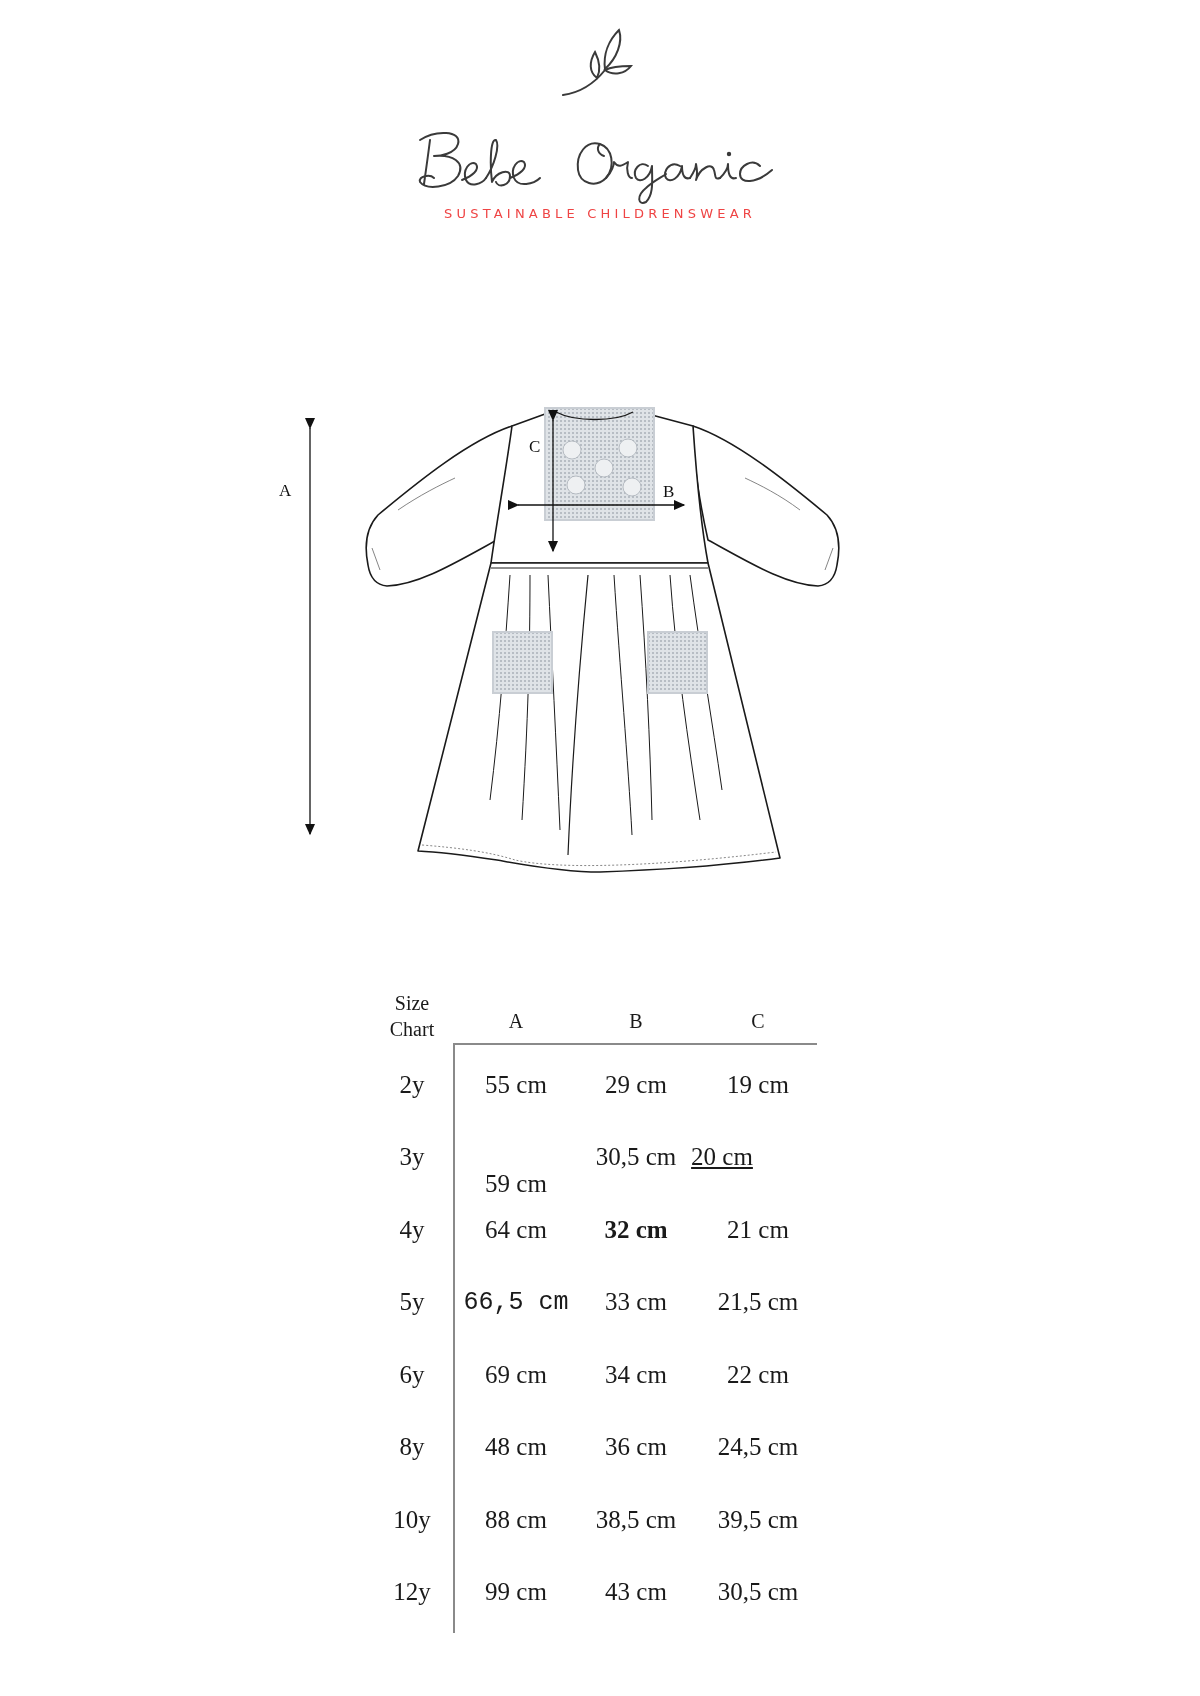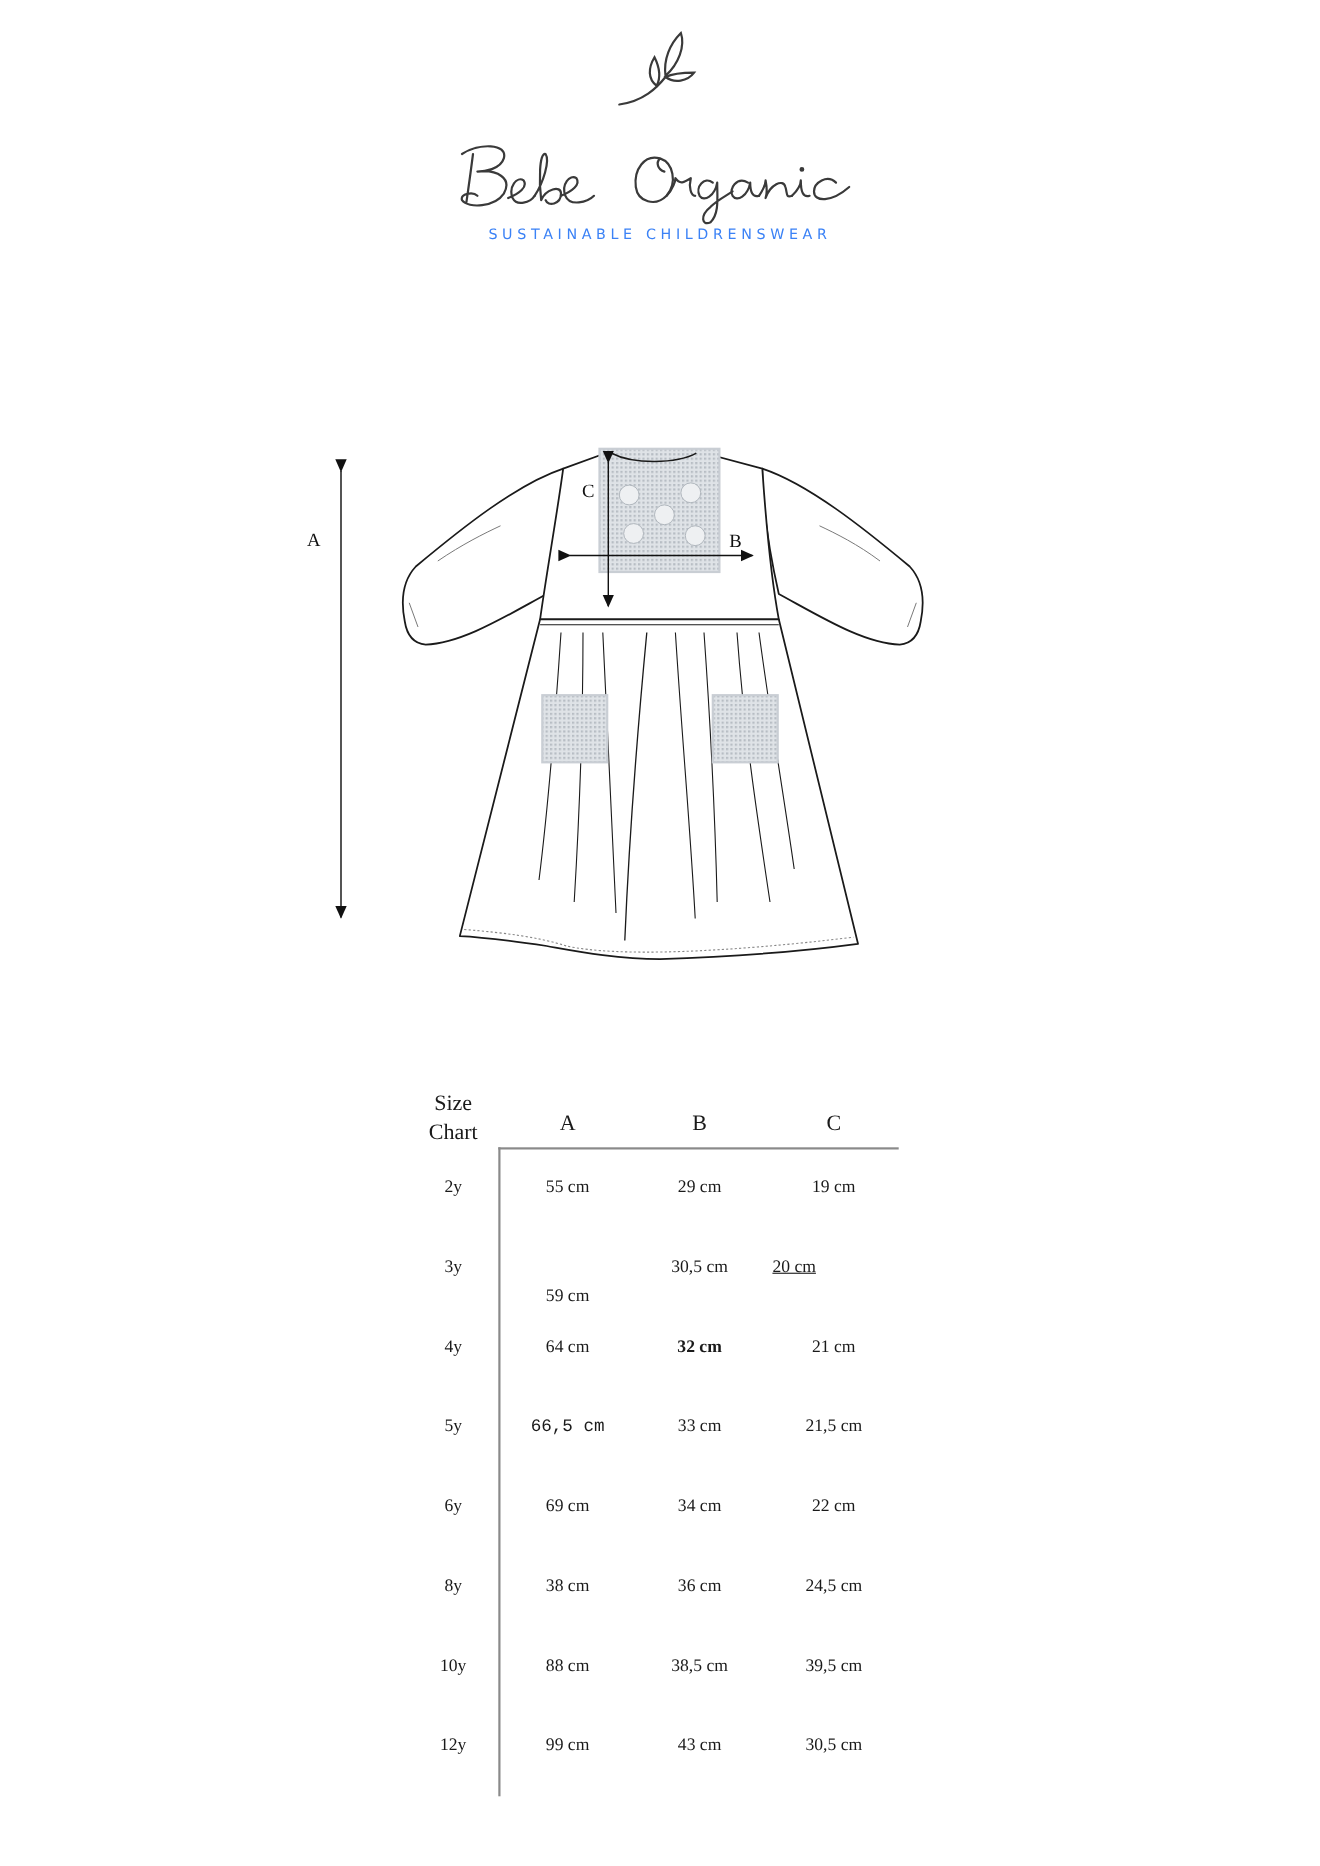--- a/index.html
+++ b/index.html
@@ -3,25 +3,25 @@
 <meta charset="utf-8">
 <style>
   html, body { margin: 0; padding: 0; background: #ffffff; }
   body { width: 1200px; height: 1696px; position: relative; overflow: hidden;
          font-family: "Liberation Serif", "DejaVu Serif", serif; color: #1a1a1a; }
   .abs { position: absolute; }
   #logo-icon { left: 555px; top: 22px; width: 90px; height: 80px; }
   #brand-name { left: 400px; top: 118px; width: 400px; height: 90px; }
   #tagline { left: 400px; top: 206px; width: 400px; text-align: center;
              font-family: "DejaVu Sans", "Liberation Sans", sans-serif;
-             font-size: 13px; letter-spacing: 4.2px; color: #3b82f6; }
+             font-size: 13px; letter-spacing: 4.2px; color: #ef4444; }
   #drawing { left: 0; top: 0; width: 1200px; height: 920px; }
   .meas-label { font-family: "Liberation Serif", serif; font-size: 17px; color: #111; }
   .tbl-head { font-size: 20px; text-align: center; line-height: 26px; }
-  .tbl-cell { font-size: 16px; text-align: center; width: 140px; margin-left: -70px; }
+  .tbl-cell { font-size: 25px; text-align: center; width: 140px; margin-left: -70px; }
   .hline { background: #8a8a8a; height: 1.5px; }
   .vline { background: #8a8a8a; width: 1.5px; }
 </style>
 </head>
 <body>
 
 <div id="logo-icon" class="abs">
   <svg width="90" height="80" viewBox="0 0 90 80">
     <g fill="none" stroke="#3a3a3a" stroke-width="2" stroke-linecap="round">
       <path d="M8 73 C30 70 42 58 50 48"></path>
@@ -165,21 +165,21 @@
     <div class="abs tbl-cell" style="left:758px; top:1288px;">21,5 cm</div>
   </div>
   <div>
     <div class="abs tbl-cell" style="left:412px; top:1361px;">6y</div>
     <div class="abs tbl-cell" style="left:516px; top:1361px;text-align:center;">69 cm</div>
     <div class="abs tbl-cell" style="left:636px; top:1361px;">34 cm</div>
     <div class="abs tbl-cell" style="left:758px; top:1361px;">22 cm</div>
   </div>
   <div>
     <div class="abs tbl-cell" style="left:412px; top:1433px;">8y</div>
-    <div class="abs tbl-cell" style="left:516px; top:1433px;">38 cm</div>
+    <div class="abs tbl-cell" style="left:516px; top:1433px;">48 cm</div>
     <div class="abs tbl-cell" style="left:636px; top:1433px;">36 cm</div>
     <div class="abs tbl-cell" style="left:758px; top:1433px;">24,5 cm</div>
   </div>
   <div>
     <div class="abs tbl-cell" style="left:412px; top:1506px;">10y</div>
     <div class="abs tbl-cell" style="left:516px; top:1506px;">88 cm</div>
     <div class="abs tbl-cell" style="left:636px; top:1506px;">38,5 cm</div>
     <div class="abs tbl-cell" style="left:758px; top:1506px;">39,5 cm</div>
   </div>
   <div>

